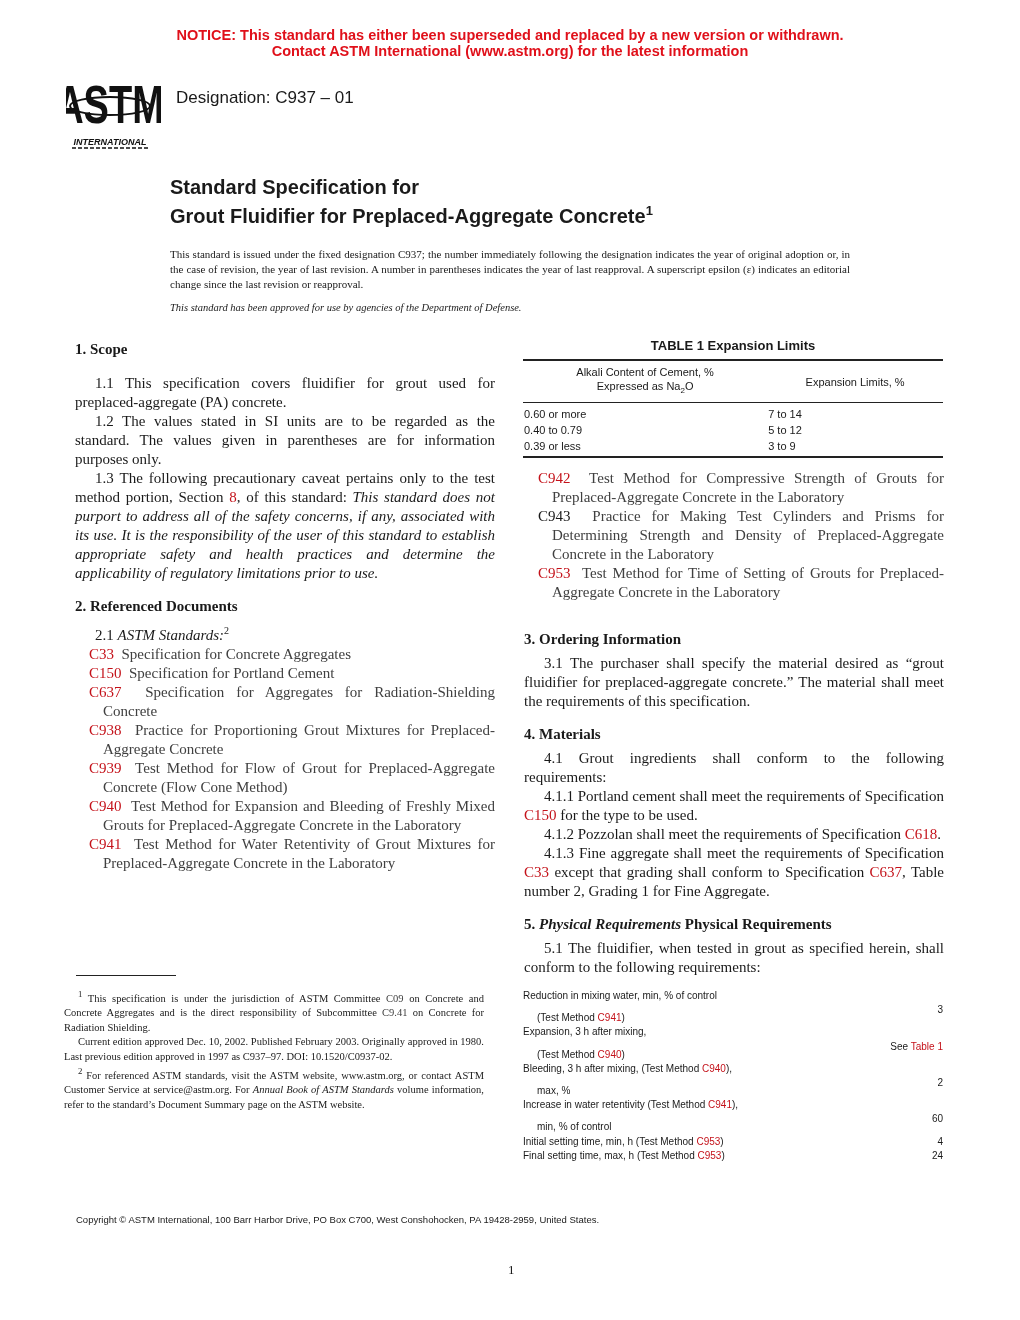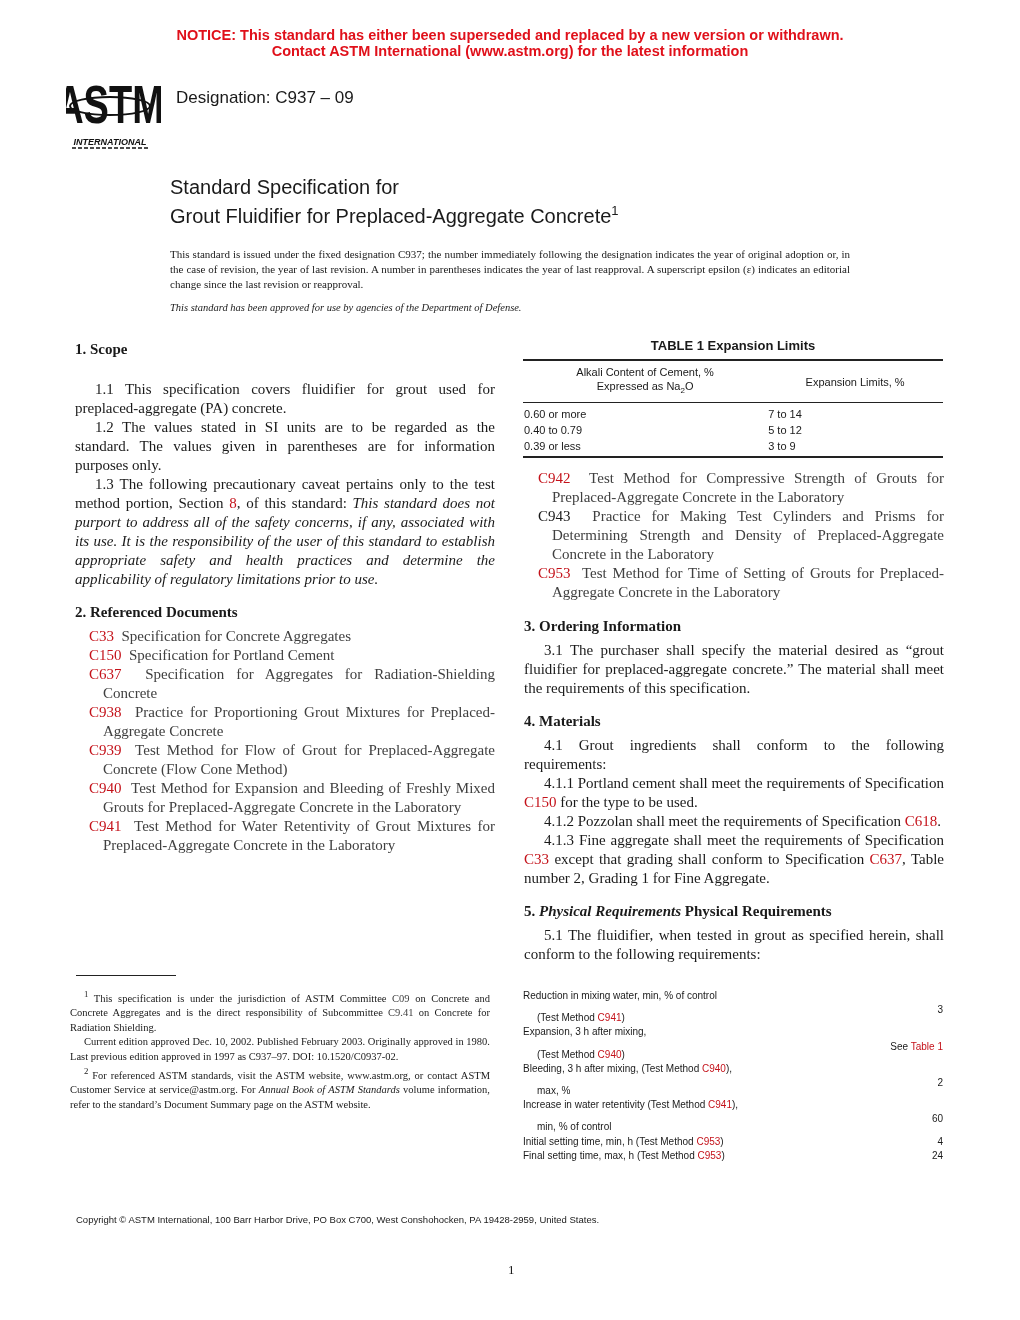--- a/index.html
+++ b/index.html
@@ -5,21 +5,21 @@
   html, body { margin:0; padding:0; background:#fff; }
   body { width:1020px; height:1320px; position:relative; overflow:hidden; color:#1a1a1a; }
   .abs { position:absolute; }
   .sans { font-family:"Liberation Sans", sans-serif; }
   .serif { font-family:"Liberation Serif", serif; }
   .red { color:#c4121a; }
   .blue { color:#404040; }
   .notice { left:0; width:1020px; top:27px; text-align:center; color:#e0101a; font-weight:bold; font-size:14.5px; line-height:16px; }
   .logo { left:66px; top:78px; width:95px; height:72px; }
   .designation { left:176px; top:88px; font-size:17px; }
-  .title { left:170px; top:175px; font-size:20px; font-weight:normal; line-height:24px; }
+  .title { left:170px; top:175px; font-size:20px; font-weight:bold; line-height:24px; }
   .title sup { font-size:13px; }
   .preamble { left:170px; top:247px; width:680px; font-size:11px; line-height:15px; text-align:justify; }
   .approved { left:170px; top:302px; font-size:10.5px; font-style:italic; }
   .col { width:420px; font-size:15px; line-height:19px; text-align:justify; }
   .col p { margin:0; }
   .indent { text-indent:20px; }
   .hang { padding-left:28px; text-indent:-14px; text-align:justify; }
   h2 { font-size:15px; margin:0; font-weight:bold; }
   .fn { font-size:10.5px; line-height:14.5px; text-align:justify; width:420px; }
   .fn p { margin:0; }
@@ -46,50 +46,51 @@
 
 <div class="abs logo">
   <svg width="95" height="72" viewBox="0 0 95 72">
     <ellipse cx="44" cy="28" rx="40" ry="9" fill="none" stroke="#111" stroke-width="2"></ellipse>
     <text x="44" y="45" text-anchor="middle" font-family="Liberation Sans, sans-serif" font-weight="bold" font-size="38" fill="#111" transform="scale(1,1.4) translate(0,-13)">ASTM</text>
     <text x="44" y="67" text-anchor="middle" font-family="Liberation Sans, sans-serif" font-weight="bold" font-style="italic" font-size="9" fill="#111">INTERNATIONAL</text>
     <line x1="6" y1="70" x2="84" y2="70" stroke="#111" stroke-width="1.5" stroke-dasharray="4,2"></line>
   </svg>
 </div>
 
-<div class="abs designation sans">Designation: C937 – 09</div>
+<div class="abs designation sans">Designation: C937 – 01</div>
 
 <div class="abs title sans">
   <div>Standard Specification for</div>
   <div><span>Grout Fluidifier for Preplaced-Aggregate Concrete</span><sup>1</sup></div>
 </div>
 
 <div class="abs preamble serif">This standard is issued under the fixed designation C937; the number immediately following the designation indicates the year of original adoption or, in the case of revision, the year of last revision. A number in parentheses indicates the year of last reapproval. A superscript epsilon (ε) indicates an editorial change since the last revision or reapproval.</div>
 <div class="abs approved serif">This standard has been approved for use by agencies of the Department of Defense.</div>
 
 <div class="abs col serif" style="left:75px; top:340px;">
-  <h2 style="margin-bottom:21px;">1.  Scope</h2>
+  <h2 style="margin-bottom:15px;">1.  Scope</h2>
   <p class="indent">1.1 This specification covers fluidifier for grout used for preplaced-aggregate (PA) concrete.</p>
   <p class="indent">1.2 The values stated in SI units are to be regarded as the standard. The values given in parentheses are for information purposes only.</p>
   <p class="indent"><span>1.3 The following precautionary caveat pertains only to the test method portion, Section </span><span class="red">8</span><span>, of this standard: </span><i>This standard does not purport to address all of the safety concerns, if any, associated with its use. It is the responsibility of the user of this standard to establish appropriate safety and health practices and determine the applicability of regulatory limitations prior to use.</i></p>
 
   <h2 style="margin-top:14px; margin-bottom:5px;">2.  Referenced Documents</h2>
+  <p class="indent"><span>2.1 </span><i>ASTM Standards:</i><sup style="font-size:10px;">2</sup></p>
 
   <p class="hang"><span class="red">C33</span>&nbsp; <span class="blue">Specification for Concrete Aggregates</span></p>
   <p class="hang"><span class="red">C150</span>&nbsp; <span class="blue">Specification for Portland Cement</span></p>
   <p class="hang"><span class="red">C637</span>&nbsp; <span class="blue">Specification for Aggregates for Radiation-Shielding Concrete</span></p>
   <p class="hang"><span class="red">C938</span>&nbsp; <span class="blue">Practice for Proportioning Grout Mixtures for Preplaced-Aggregate Concrete</span></p>
   <p class="hang"><span class="red">C939</span>&nbsp; <span class="blue">Test Method for Flow of Grout for Preplaced-Aggregate Concrete (Flow Cone Method)</span></p>
   <p class="hang"><span class="red">C940</span>&nbsp; <span class="blue">Test Method for Expansion and Bleeding of Freshly Mixed Grouts for Preplaced-Aggregate Concrete in the Laboratory</span></p>
   <p class="hang"><span class="red">C941</span>&nbsp; <span class="blue">Test Method for Water Retentivity of Grout Mixtures for Preplaced-Aggregate Concrete in the Laboratory</span></p>
 </div>
 
 <div class="abs rule"></div>
 
-<div class="abs fn serif" style="left:70px; top:987px;">
+<div class="abs fn serif" style="left:64px; top:987px;">
   <p style="text-indent:14px;"><sup>1</sup><span> This specification is under the jurisdiction of ASTM Committee </span><span class="blue">C09</span><span> on Concrete and Concrete Aggregates  and is the direct responsibility of Subcommittee </span><span class="blue">C9.41</span><span>  on Concrete for Radiation Shielding.</span></p>
   <p style="text-indent:14px;">Current edition approved Dec. 10, 2002. Published February 2003. Originally approved in 1980. Last previous edition approved in 1997 as C937–97. DOI: 10.1520/C0937-02.</p>
   <p style="text-indent:14px;"><sup>2</sup><span> For referenced ASTM standards, visit the ASTM website, www.astm.org, or contact ASTM Customer Service at service@astm.org. For </span><i>Annual Book of ASTM Standards</i><span> volume information, refer to the standard’s Document Summary page on the ASTM website.</span></p>
 </div>
 
 <div class="abs tbl sans">
   <div class="cap">TABLE 1  Expansion Limits</div>
   <table>
     <thead>
       <tr>
@@ -112,21 +113,21 @@
         </tr>
     </tbody>
   </table>
 </div>
 
 <div class="abs col serif" style="left:524px; top:469px;">
   <p class="hang"><span class="red">C942</span>&nbsp; <span class="blue">Test Method for Compressive Strength of Grouts for Preplaced-Aggregate Concrete in the Laboratory</span></p>
   <p class="hang"><span>C943</span>&nbsp; <span class="blue">Practice for Making Test Cylinders and Prisms for Determining Strength and Density of Preplaced-Aggregate Concrete in the Laboratory</span></p>
   <p class="hang"><span class="red">C953</span>&nbsp; <span class="blue">Test Method for Time of Setting of Grouts for Preplaced-Aggregate Concrete in the Laboratory</span></p>
 
-  <h2 style="margin-top:15px; margin-bottom:5px;">3.  Ordering Information</h2>
+  <h2 style="margin-top:28px; margin-bottom:5px;">3.  Ordering Information</h2>
   <p class="indent">3.1 The purchaser shall specify the material desired as “grout fluidifier for preplaced-aggregate concrete.” The material shall meet the requirements of this specification.</p>
 
   <h2 style="margin-top:14px; margin-bottom:5px;">4.  Materials</h2>
   <p class="indent">4.1 Grout ingredients shall conform to the following requirements:</p>
   <p class="indent"><span>4.1.1 Portland cement shall meet the requirements of Specification </span><span class="red">C150</span><span> for the type to be used.</span></p>
   <p class="indent"><span>4.1.2 Pozzolan shall meet the requirements of Specification </span><span class="red">C618</span><span>.</span></p>
   <p class="indent"><span>4.1.3 Fine aggregate shall meet the requirements of Specification </span><span class="red">C33</span><span> except that grading shall conform to Specification </span><span class="red">C637</span><span>, Table number 2, Grading 1 for Fine Aggregate.</span></p>
 
   <h2 style="font-weight:bold; margin-top:14px; margin-bottom:5px;"><b>5.  </b><i>Physical Requirements</i><span> Physical Requirements</span></h2>
   <p class="indent">5.1 The fluidifier, when tested in grout as specified herein, shall conform to the following requirements:</p>

